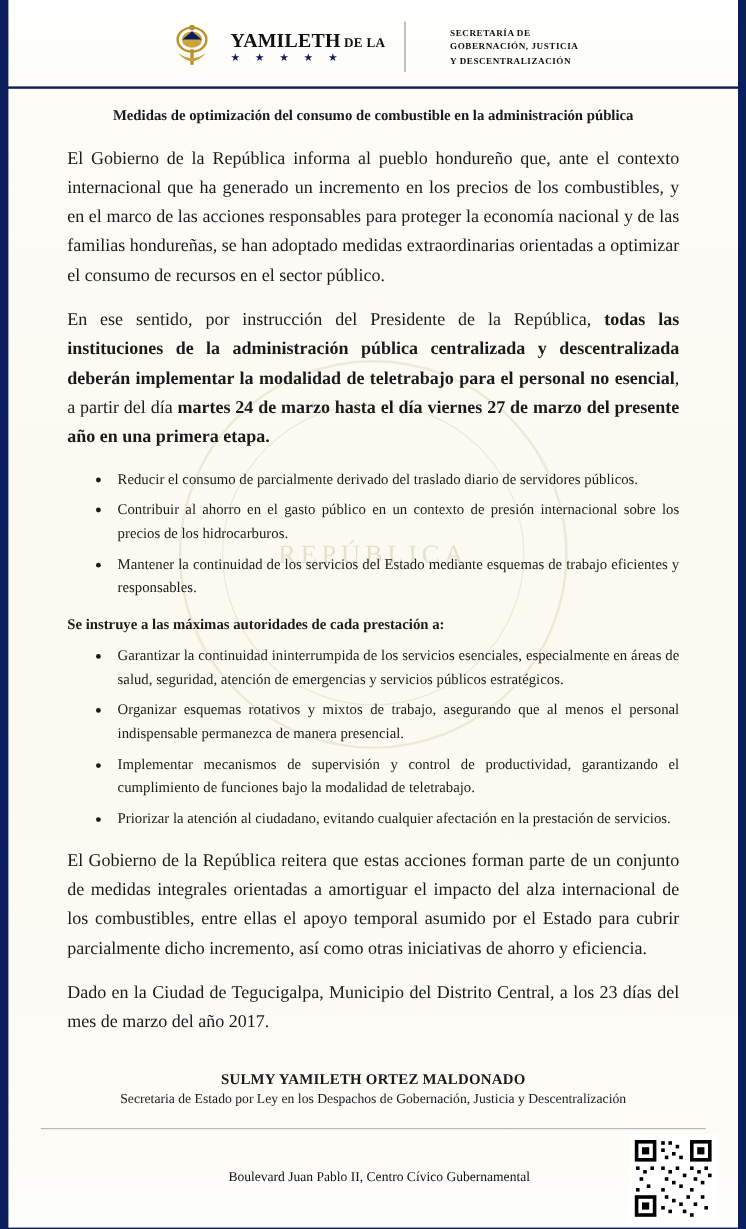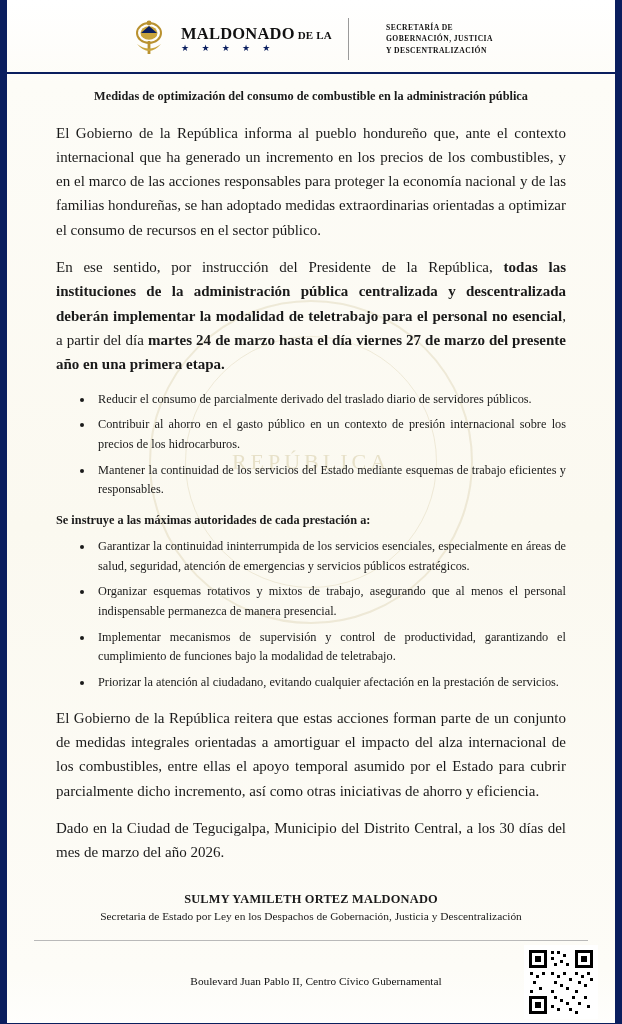--- a/index.html
+++ b/index.html
@@ -297,21 +297,21 @@
         <ellipse cx="20" cy="17" rx="12" ry="10" fill="none" stroke="#b9912f" stroke-width="2"></ellipse>
         <ellipse cx="20" cy="17" rx="8.5" ry="6.8" fill="#c9a43c"></ellipse>
         <path d="M12 17 L20 10 L28 17 Z" fill="#0a1e5e"></path>
         <rect x="18.6" y="25" width="2.8" height="13" fill="#b9912f"></rect>
         <path d="M8 28 q12 9 24 0 q-12 14 -24 0 Z" fill="#c9a43c"></path>
         <circle cx="20" cy="7" r="2.4" fill="#b9912f"></circle>
       </svg>
     </div>
     <div class="gov-block">
       <div class="gov-line1">
-        <span>MALDONADO</span><span class="small"> DE LA</span>
+        <span>YAMILETH</span><span class="small"> DE LA</span>
       </div>
       <div class="stars">★ ★ ★ ★ ★</div>
     </div>
     <div class="divider-v"></div>
     <div class="sec-block" style="white-space:pre-line;">SECRETARÍA DE
 GOBERNACIÓN, JUSTICIA
 Y DESCENTRALIZACIÓN</div>
   </div>
   <div class="header-rule"></div>
 
@@ -331,21 +331,21 @@
 
     <div class="section-head">Se instruye a las máximas autoridades de cada prestación a:</div>
     <ul class="bullets">
       <li>Garantizar la continuidad ininterrumpida de los servicios esenciales, especialmente en áreas de salud, seguridad, atención de emergencias y servicios públicos estratégicos.</li>
       <li>Organizar esquemas rotativos y mixtos de trabajo, asegurando que al menos el personal indispensable permanezca de manera presencial.</li>
       <li>Implementar mecanismos de supervisión y control de productividad, garantizando el cumplimiento de funciones bajo la modalidad de teletrabajo.</li>
       <li>Priorizar la atención al ciudadano, evitando cualquier afectación en la prestación de servicios.</li>
     </ul>
 
     <p class="para">El Gobierno de la República reitera que estas acciones forman parte de un conjunto de medidas integrales orientadas a amortiguar el impacto del alza internacional de los combustibles, entre ellas el apoyo temporal asumido por el Estado para cubrir parcialmente dicho incremento, así como otras iniciativas de ahorro y eficiencia.</p>
-    <p class="para">Dado en la Ciudad de Tegucigalpa, Municipio del Distrito Central, a los 30 días del mes de marzo del año 2026.</p>
+    <p class="para">Dado en la Ciudad de Tegucigalpa, Municipio del Distrito Central, a los 23 días del mes de marzo del año 2017.</p>
 
     <div class="sign-block">
       <div class="sign-name">SULMY YAMILETH ORTEZ MALDONADO</div>
       <div class="sign-role">Secretaria de Estado por Ley en los Despachos de Gobernación, Justicia y Descentralización</div>
     </div>
   </div>
 
   <div class="footer">
     <div class="footer-rule"></div>
     <div class="footer-main">

